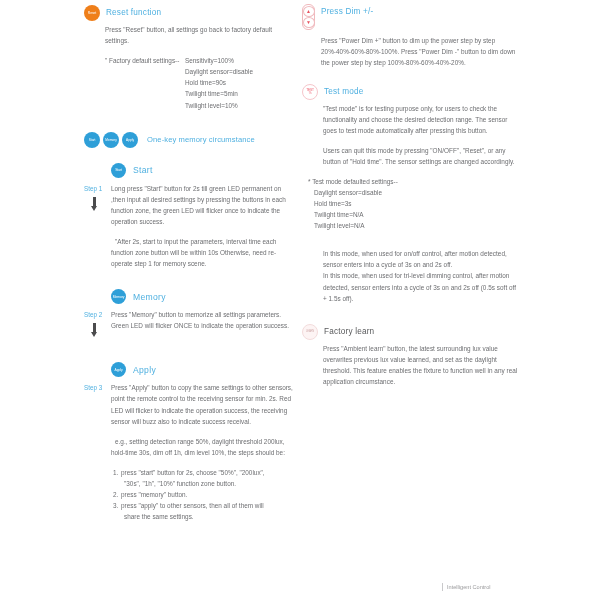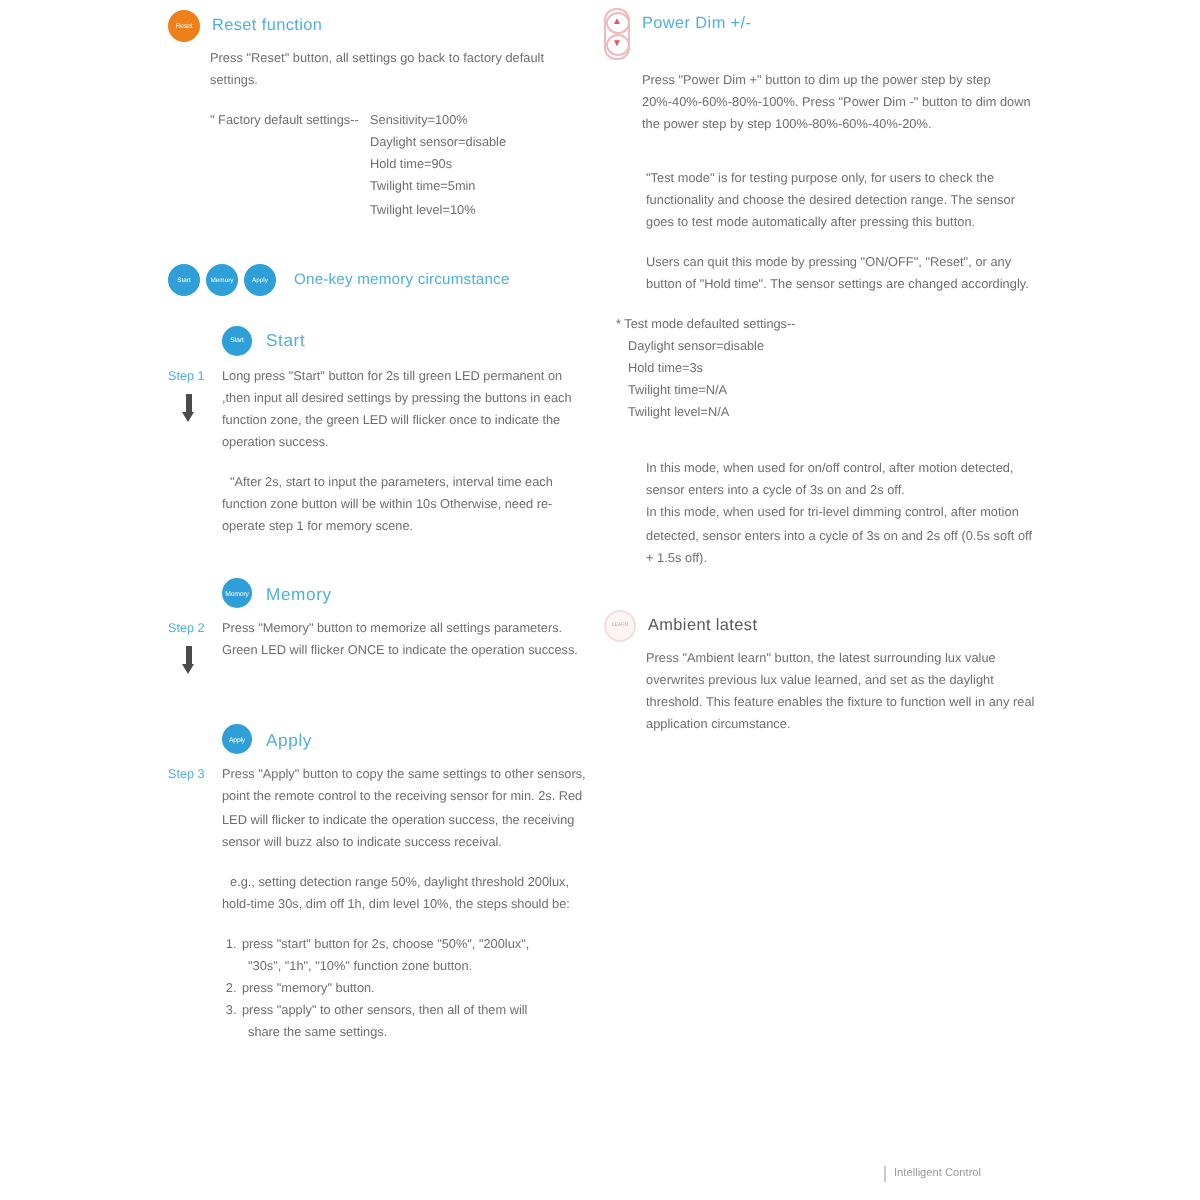--- a/index.html
+++ b/index.html
@@ -234,29 +234,36 @@
   </div>
 
   <div class="col col-right">
 
     <div class="block" style="margin-top:4px;">
       <div class="block-head">
         <span class="rocker">
           <span class="kn">▲</span>
           <span class="kn">▼</span>
         </span>
-        <span class="head-title c-blue">Power Dim +/-</span>
+        <span class="head-title c-blue">Press Dim +/-</span>
       </div>
       <div class="body-txt" style="margin-left:19px;margin-top:5px;">
         <p>Press "Power Dim +" button to dim up the power step by step 20%-40%-60%-80%-100%. Press "Power Dim -" button to dim down the power step by step 100%-80%-60%-40%-20%.</p>
       </div>
     </div>
 
 
     <div class="block" style="margin-top:16px;">
+      <div class="block-head">
+        <span class="badge badge-test">
+          <span>TEST</span>
+          <span>%</span>
+        </span>
+        <span class="head-title c-blue">Test mode</span>
+      </div>
       <div class="body-txt">
         <p>"Test mode" is for testing purpose only, for users to check the functionality and choose the desired detection range. The sensor goes to test mode automatically after pressing this button.</p>
         <div class="gap"></div>
         <p>Users can quit this mode by pressing "ON/OFF", "Reset", or any button of "Hold time". The sensor settings are changed accordingly.</p>
       </div>
       <div class="td">
         <p class="lead">* Test mode defaulted settings--</p>
         <p class="itm">Daylight sensor=disable</p>
         <p class="itm">Hold time=3s</p>
         <p class="itm">Twilight time=N/A</p>
@@ -264,21 +271,21 @@
       </div>
       <div class="body-txt" style="margin-top:17px;">
         <p>In this mode, when used for on/off control, after motion detected, sensor enters into a cycle of 3s on and 2s off.</p>
         <p>In this mode, when used for tri-level dimming control, after motion detected, sensor enters into a cycle of 3s on and 2s off (0.5s soft off + 1.5s off).</p>
       </div>
     </div>
 
     <div class="block" style="margin-top:20px;">
       <div class="block-head">
         <span class="badge badge-ambient">LEARN</span>
-        <span class="head-title c-dark">Ambient latest</span>
+        <span class="head-title c-dark">Factory learn</span>
       </div>
       <div class="body-txt">
         <p>Press "Ambient learn" button, the latest surrounding lux value overwrites previous lux value learned, and set as the daylight threshold. This feature enables the fixture to function well in any real application circumstance.</p>
       </div>
     </div>
 
   </div>
 
   <div class="footer">
     <span class="bar"></span>

